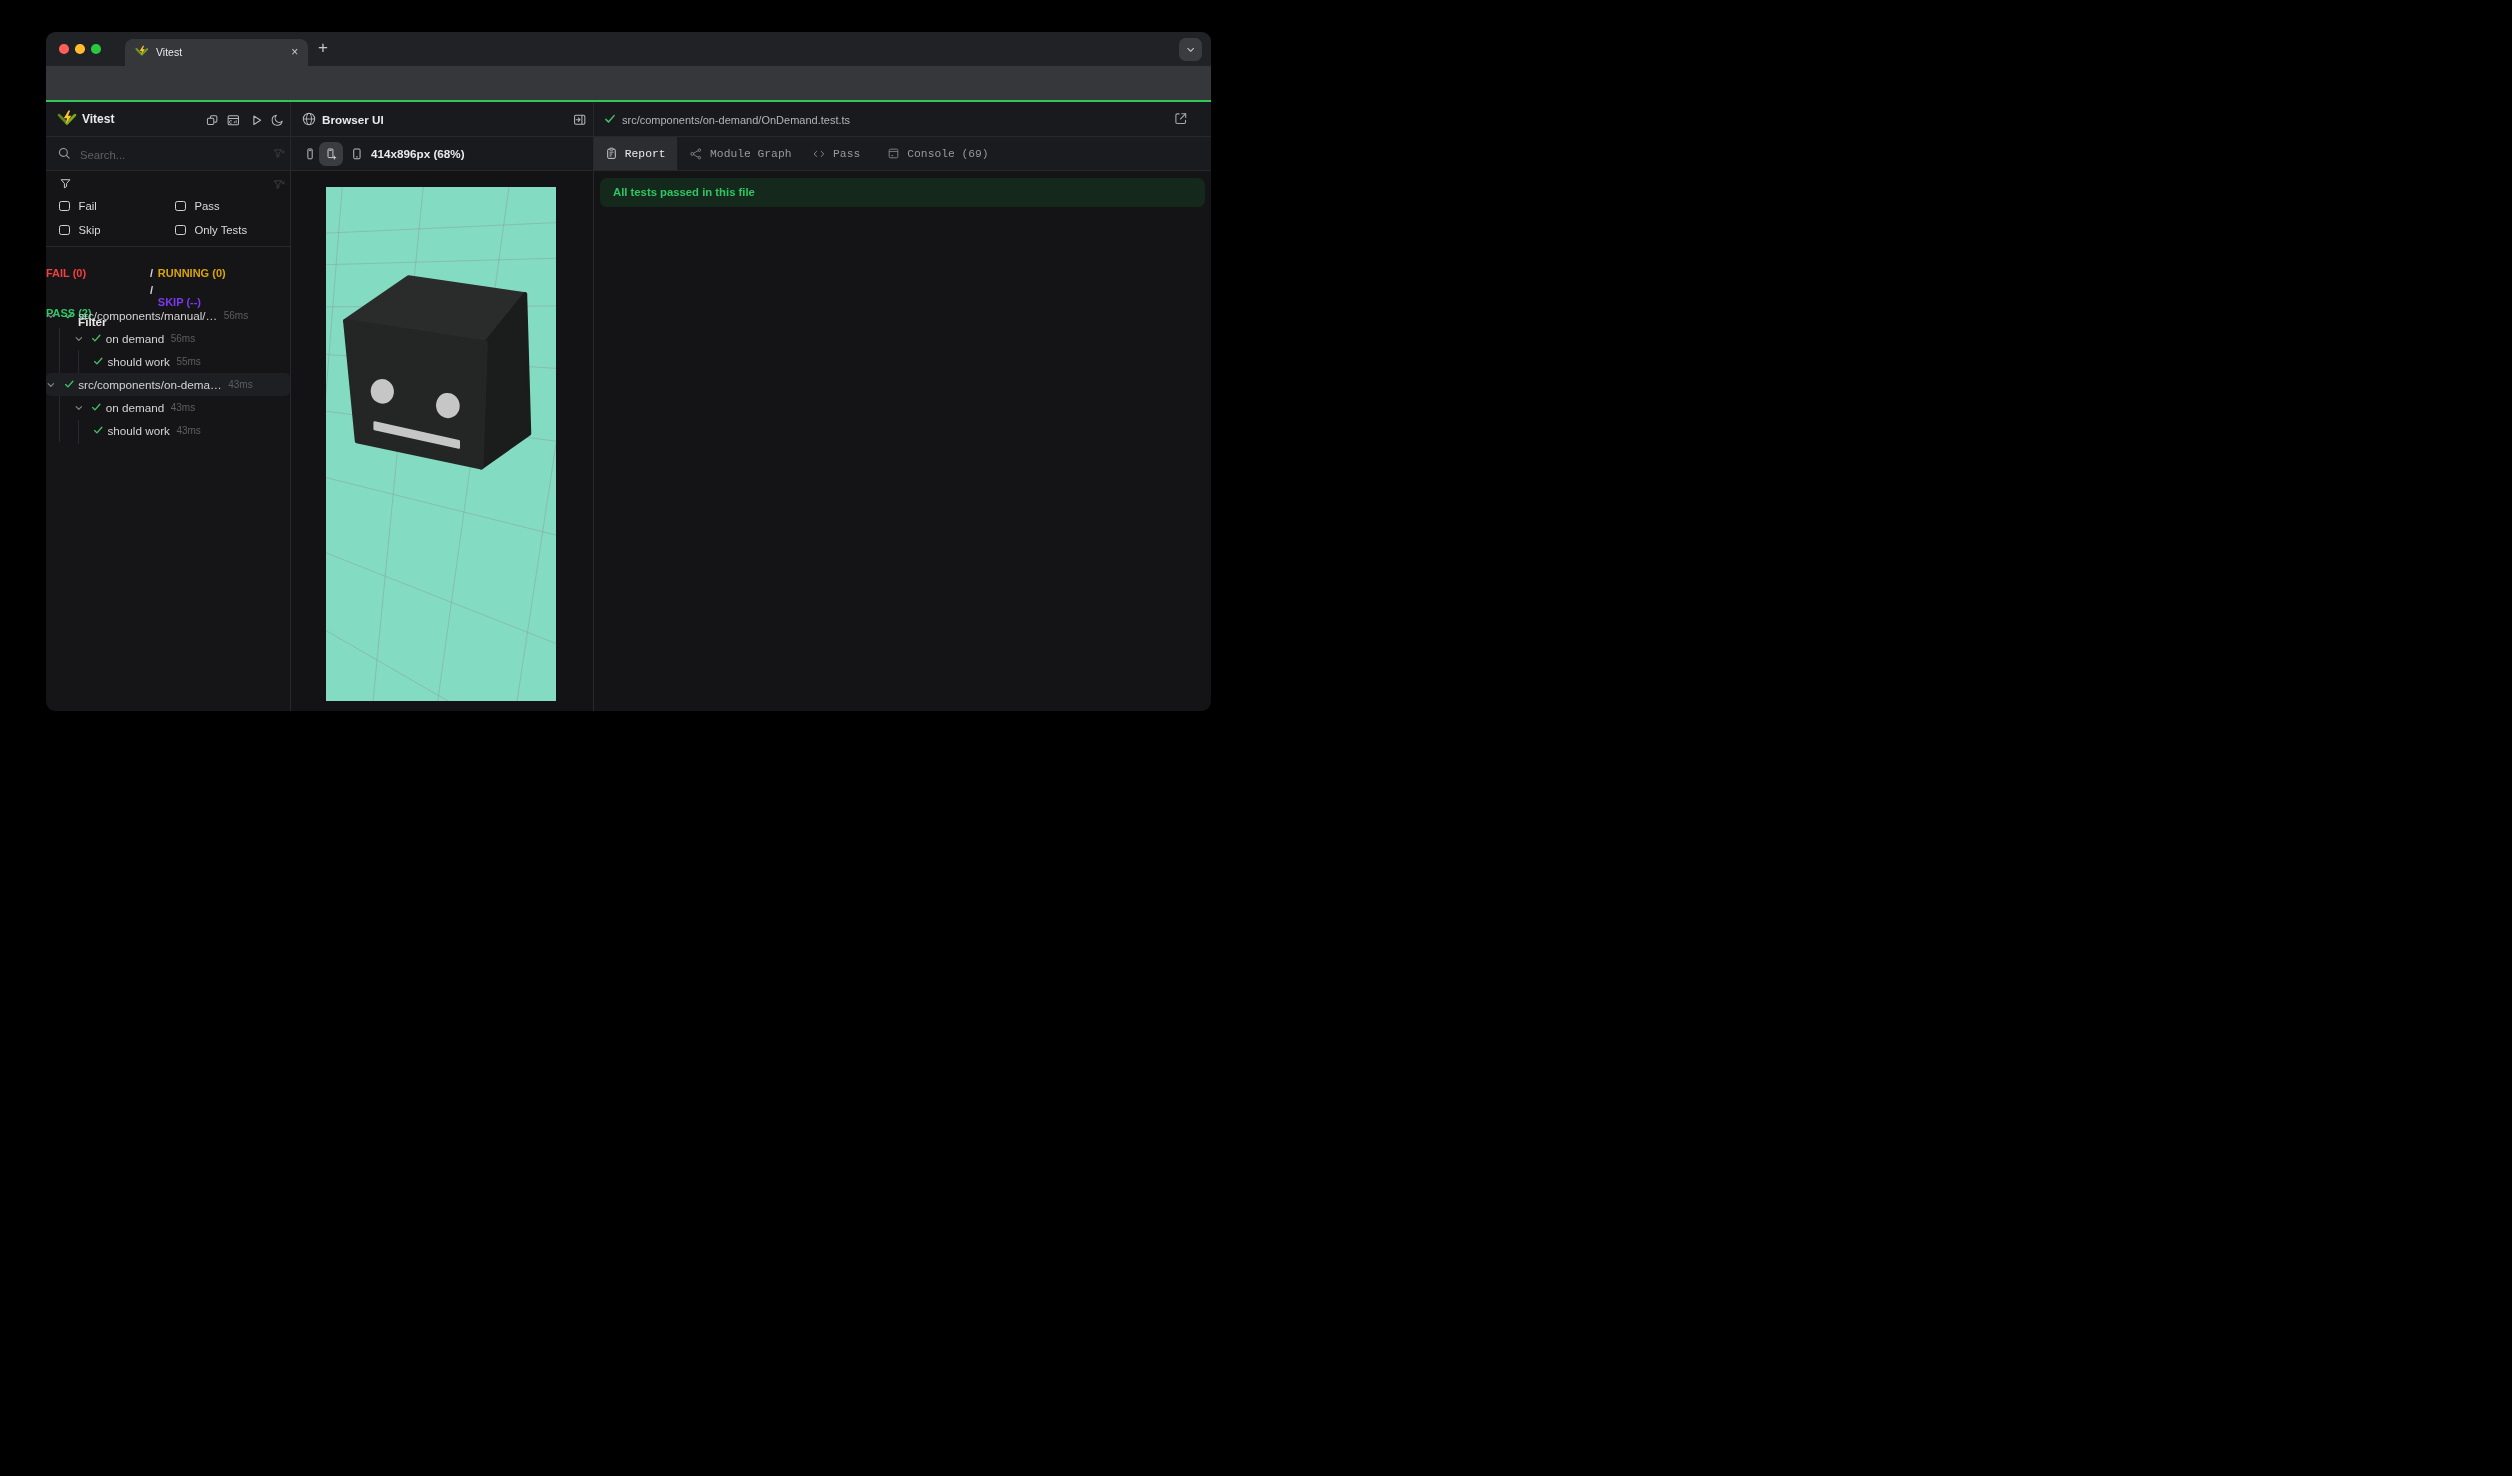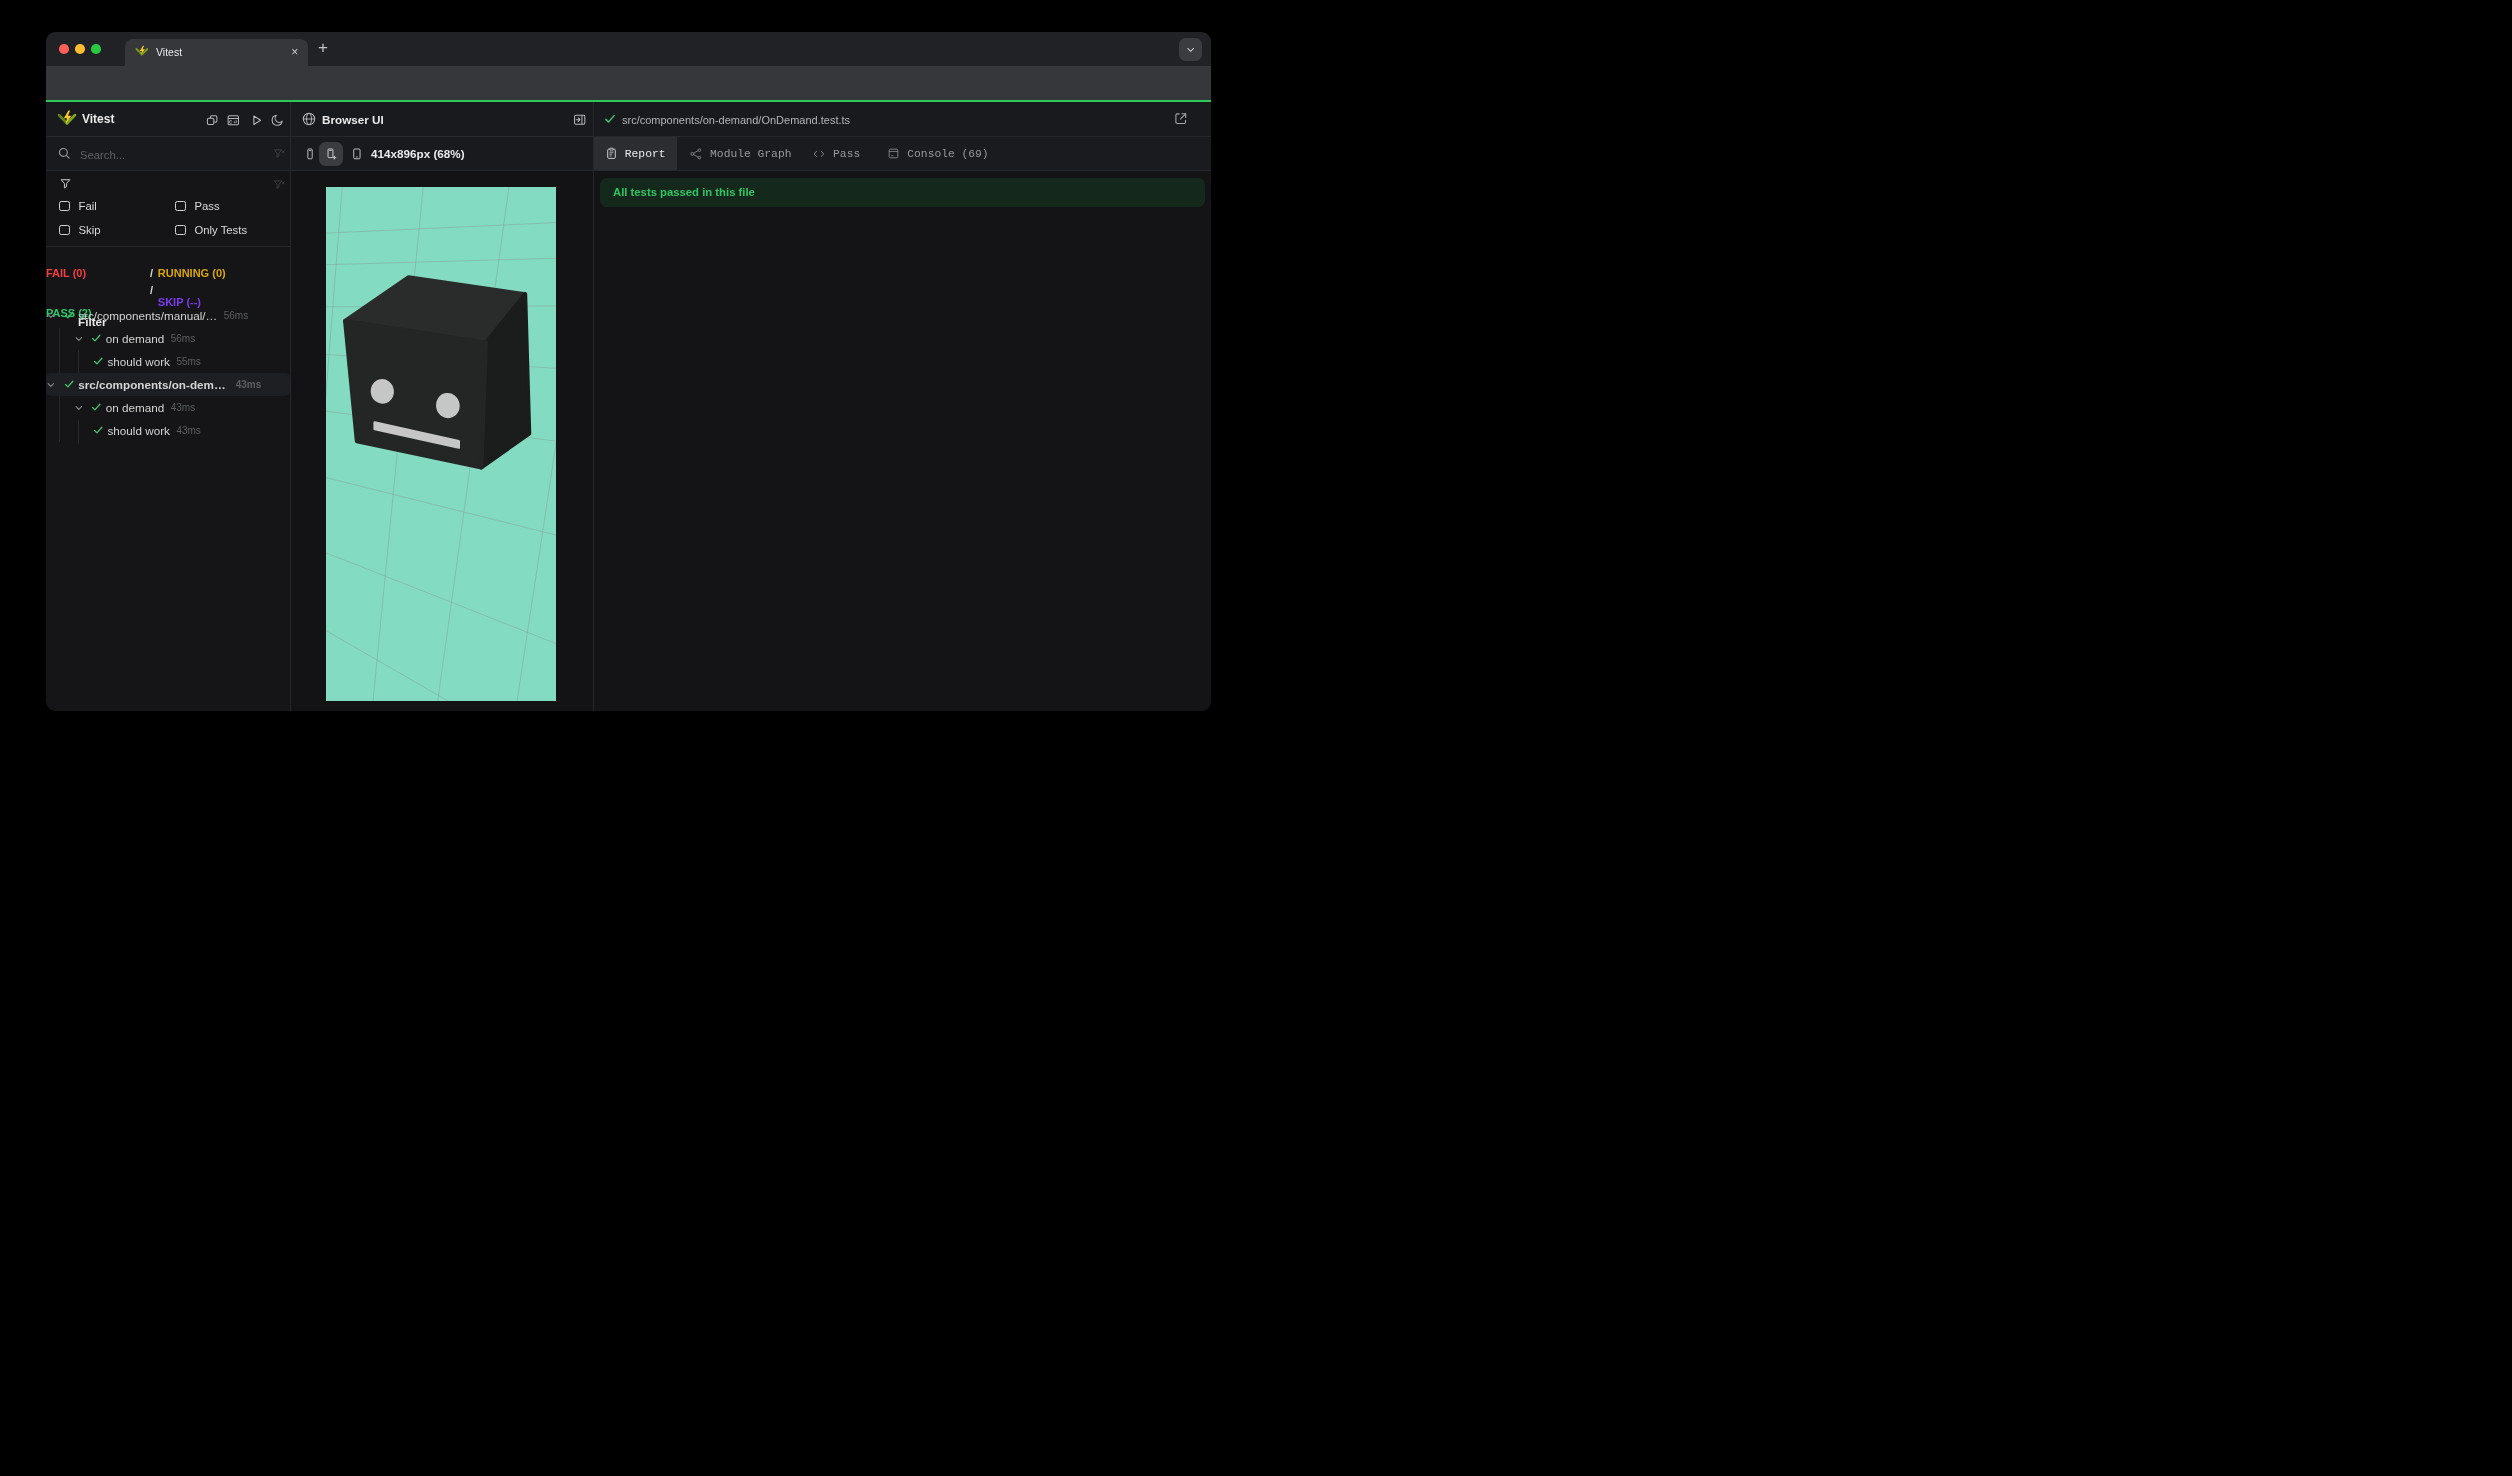--- a/index.html
+++ b/index.html
@@ -57,21 +57,21 @@
   .cbitem{position:absolute;display:flex;align-items:center;gap:9px;font-size:11.3px;color:#dadada;}
   .dimfx{color:#3e4044;}
   .stats{position:absolute;left:0;top:232px;width:244px;font-size:11px;font-weight:700;}
   .sline{display:flex;height:17px;align-items:center;}
   .sline .c1{width:99px;text-align:left;}
   .sline .sep{margin:0 4.9px;color:#d8d8d8;}
   .fail{color:var(--fail-red,#f23f3f);} .running{color:var(--running-amber,#d9a406);}
   .pass{color:var(--pass-green,#2cc56a);margin-top:47px;} .skip{color:var(--skip-purple,#7c3aed);margin-top:25px;}
   .tree{position:absolute;left:0;top:272px;width:244px;}
   .trow{height:23px;display:flex;align-items:center;position:relative;box-sizing:border-box;}
-  .trow.sel{background:#1e1f22;border-radius:4.9px;font-weight:bold;}
+  .trow.sel{background:#1e1f22;border-radius:4.9px;}
   .trow .chev{width:9.7px;margin-right:8px;color:#88898c;display:flex;flex:0 0 auto;}
   .trow .tick{width:10.5px;margin-right:4px;display:flex;flex:0 0 auto;}
   .tlabel{font-size:11.7px;color:#d4d4d4;white-space:nowrap;overflow:hidden;text-overflow:ellipsis;max-width:151px;}
   .dur{font-size:10px;color:#5c5e60;margin-left:6.5px;white-space:nowrap;}
   .lvl0{padding-left:0;} .lvl1{padding-left:27.5px;} .lvl2{padding-left:47px;}
   .guide{position:absolute;width:0.8px;background:#28292c;}
   
   .midcontent{position:absolute;left:244px;top:139px;width:303px;height:540px;background:#131315;}
   .mint{position:absolute;left:280px;top:155px;width:230px;height:514px;background:var(--mint,#83dcc2);z-index:2;}
   

